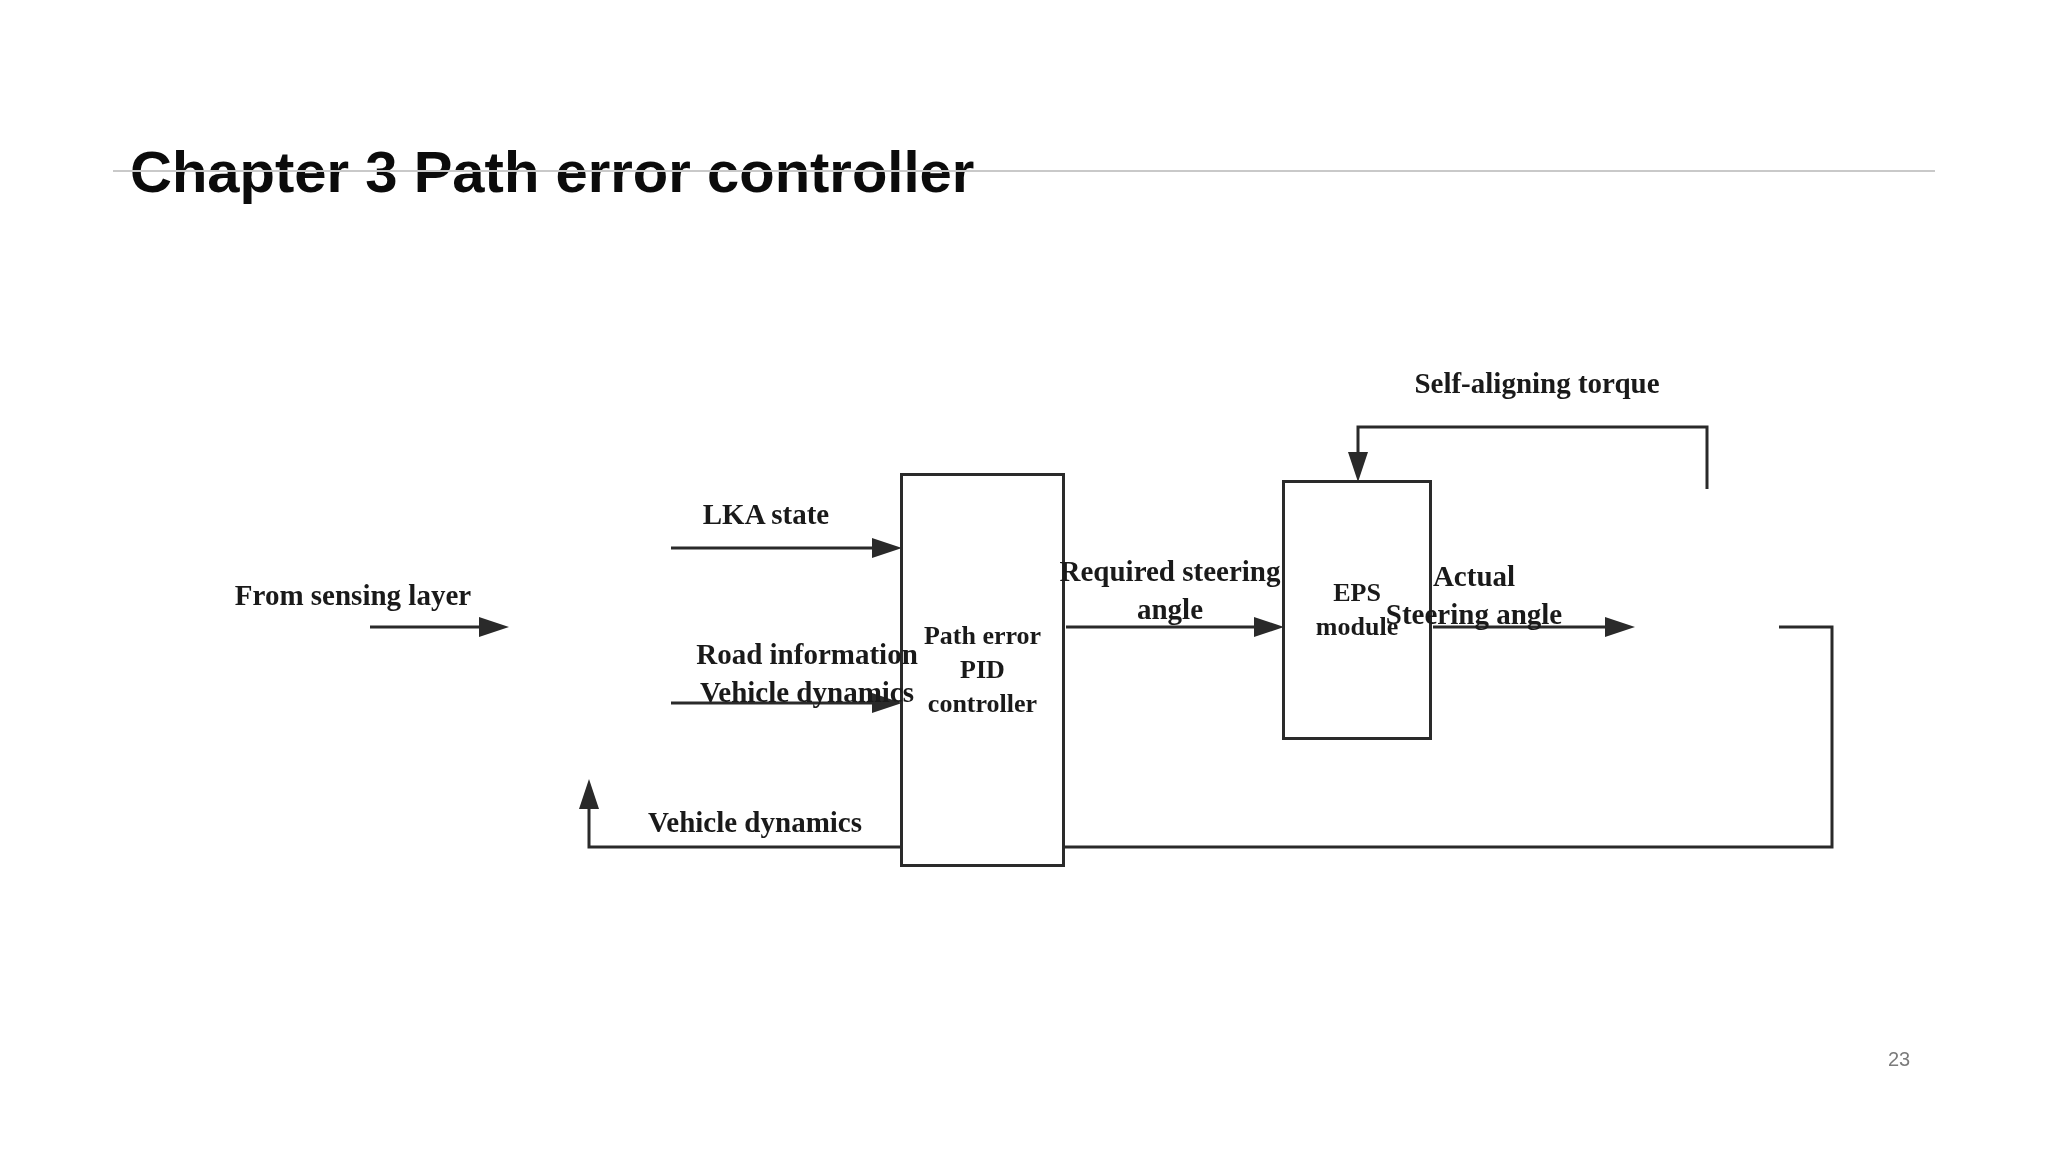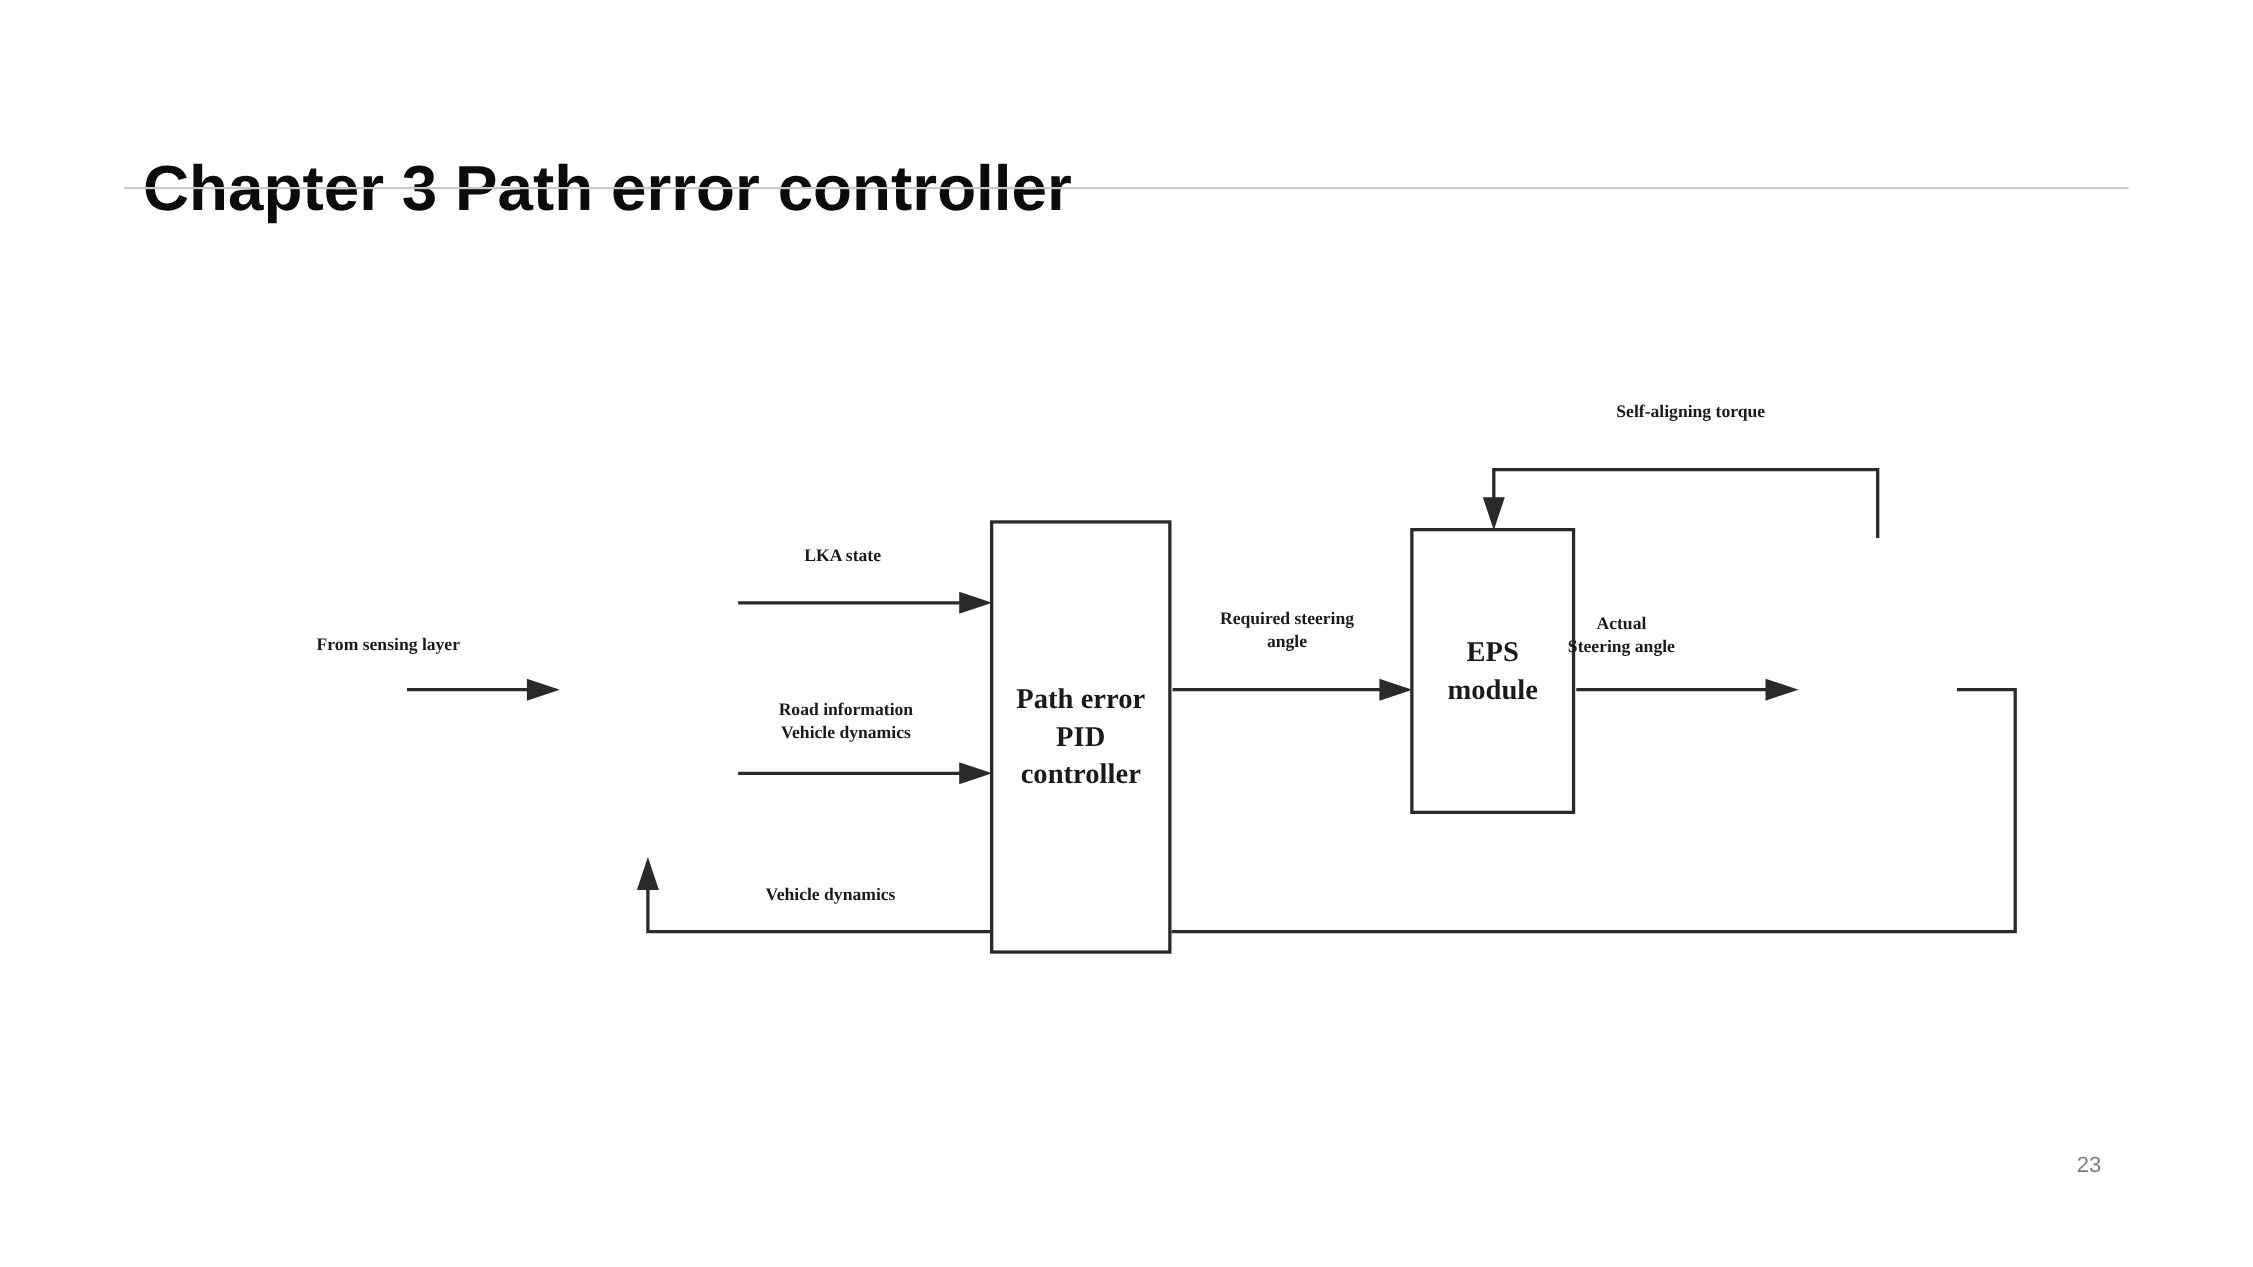--- a/index.html
+++ b/index.html
@@ -54,29 +54,29 @@
   .box-pid{left:900px;top:473px;width:165px;height:394px;}
   .box-eps{left:1282px;top:480px;width:150px;height:260px;}
   .box-vehicle{
     left:1633px;top:487px;width:145px;height:278px;
     border:9px solid #ec1c24;
   }
   
   .flabel{
     position:absolute;
     font-weight:700;
-    font-size:16px;
+    font-size:29px;
     line-height:1.3;
     color:#1a1a1a;
     text-align:center;
     white-space:pre-line;
   }
   .lbl-sensing{left:203px;top:577px;width:300px;}
   .lbl-lka{left:666px;top:496px;width:200px;}
-  .lbl-roadinfo{left:619px;top:636px;width:300px;font-family:Liberation Serif, serif;}
+  .lbl-roadinfo{left:657px;top:636px;width:300px;font-family:Liberation Serif, serif;}
   .lbl-required{left:1040px;top:553px;width:260px;}
   .lbl-actual{left:1334px;top:558px;width:280px;}
   .lbl-selfalign{left:1387px;top:365px;width:300px;}
   .lbl-vehdyn{left:605px;top:804px;width:300px;}
   .connectors{
     position:absolute;
     left:0;top:0;width:2048px;height:1152px;
   }
   .connectors line, .connectors polyline{
     stroke:#2a2a2a;stroke-width:3;fill:none;

